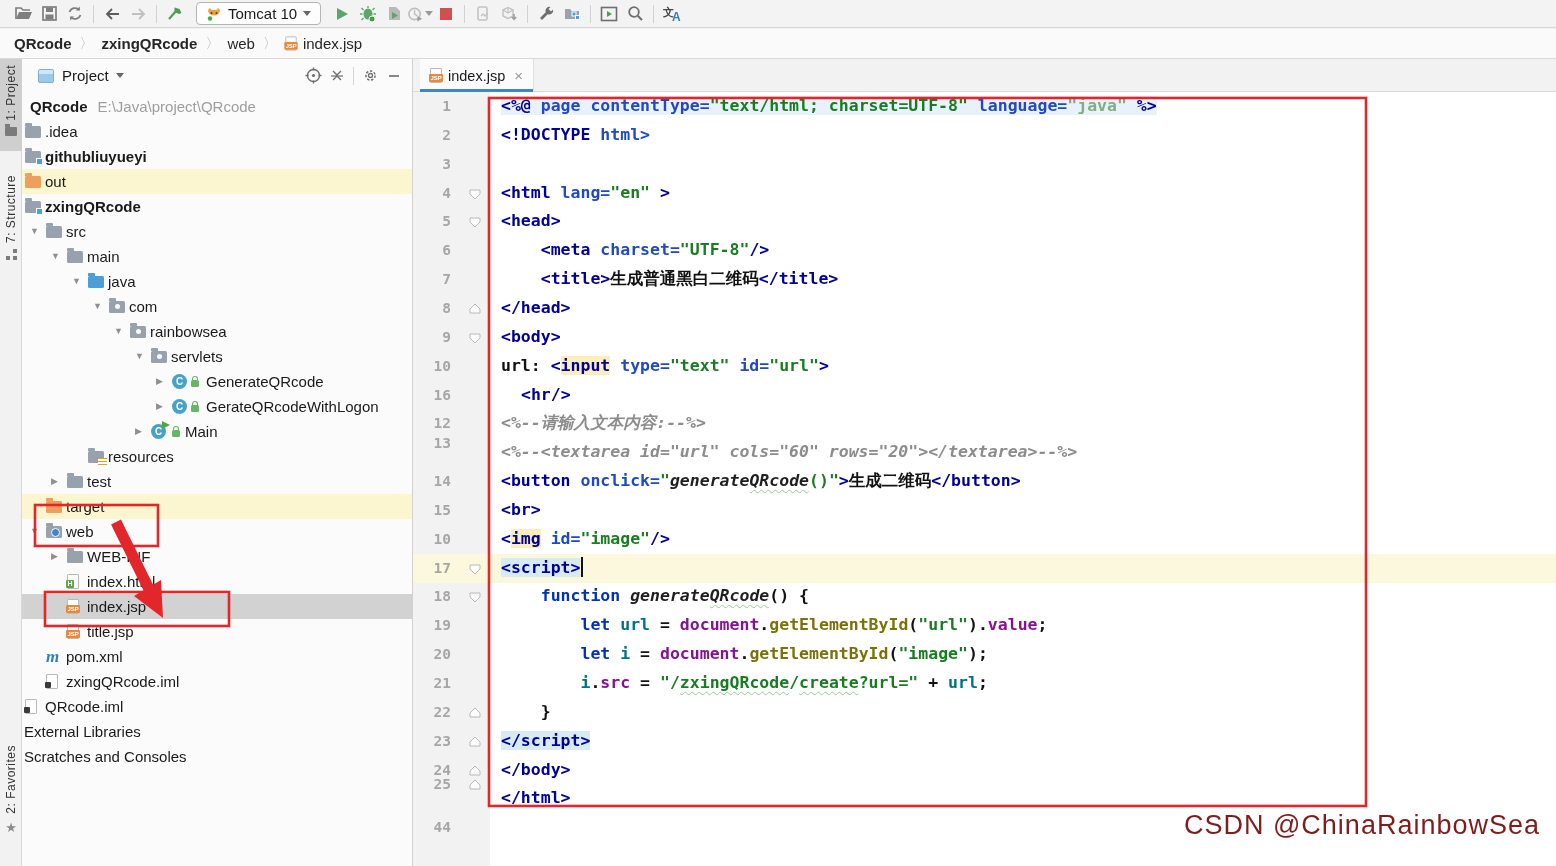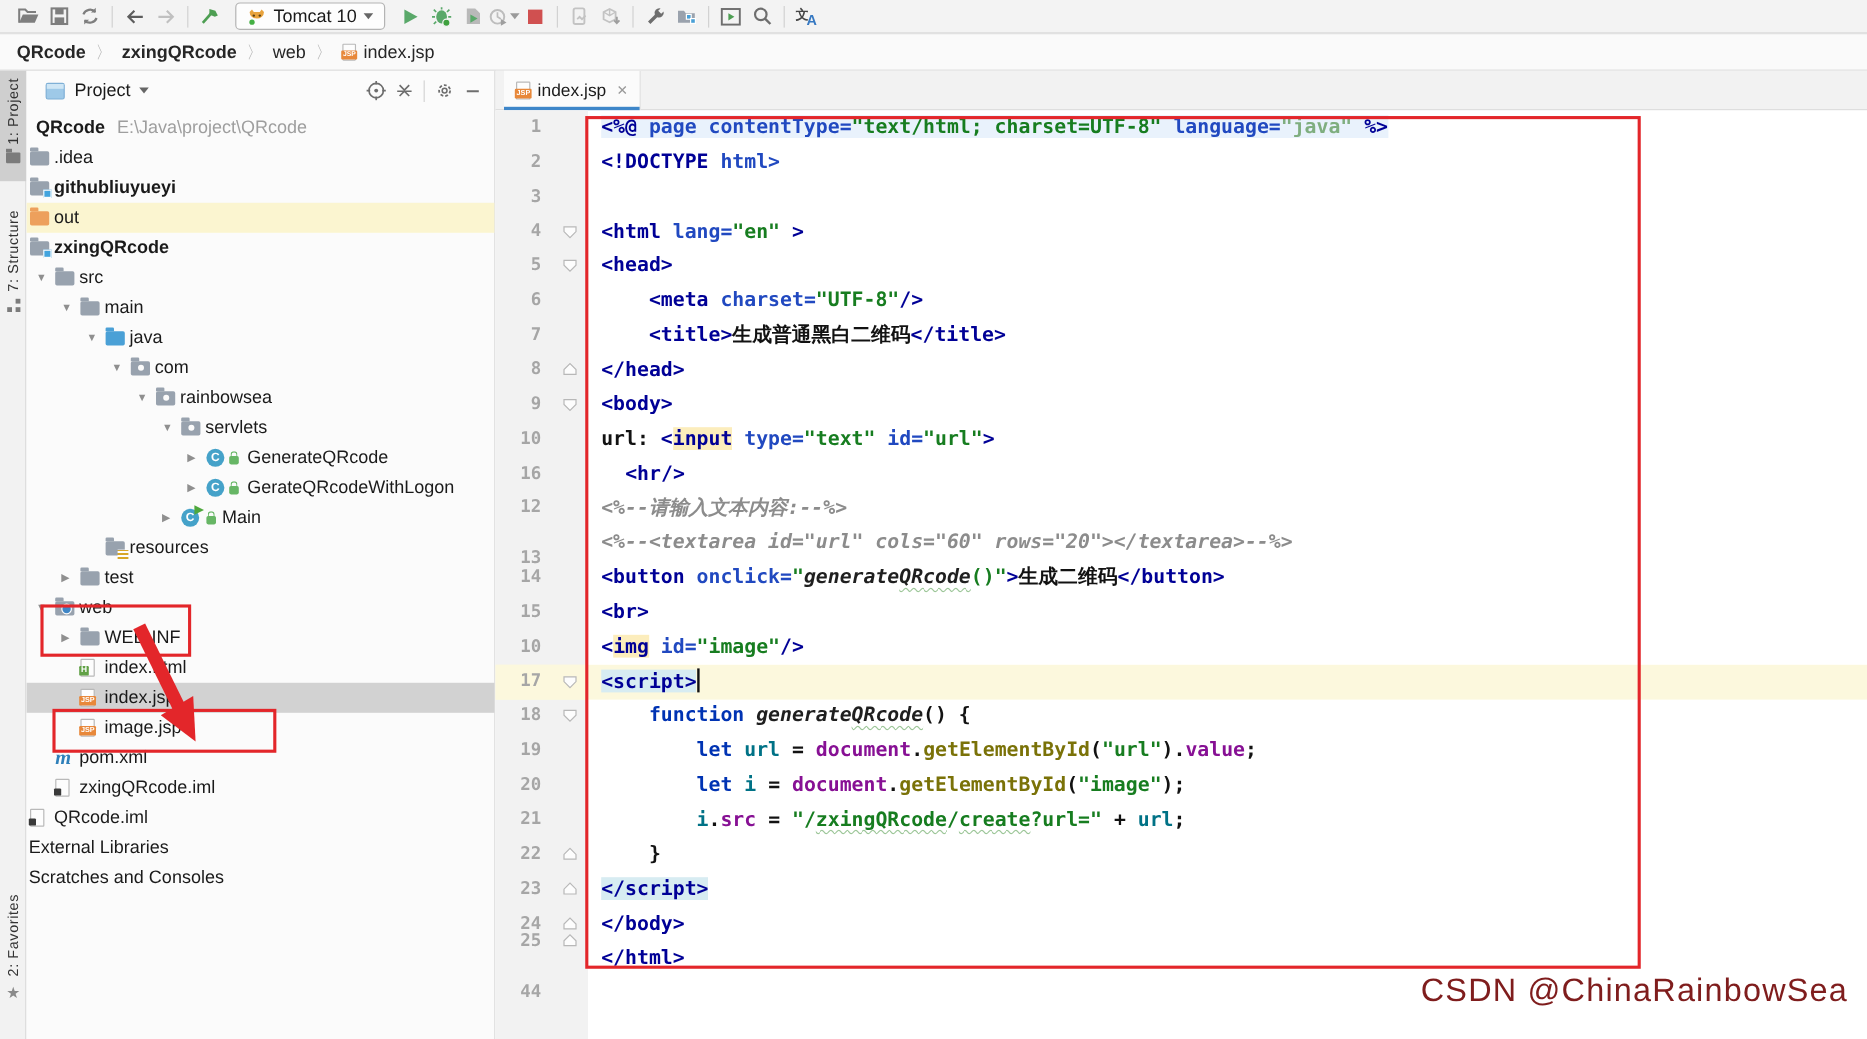--- a/index.html
+++ b/index.html
@@ -413,20 +413,26 @@
         </span>
         <span class="tlabel" style="left: 86px;">resources</span>
       </div>
       <div class="trow">
         <span class="tarrow" style="left: 29px;">▶</span>
         <span class="ticon" style="left: 45px;">
           <span class="tfold"></span>
         </span>
         <span class="tlabel" style="left: 65px;">test</span>
       </div>
+      <div class="trow yellow">
+        <span class="ticon" style="left: 24px;">
+          <span class="tfold or"></span>
+        </span>
+        <span class="tlabel" style="left: 44px;">target</span>
+      </div>
       <div class="trow">
         <span class="tarrow" style="left: 8px;">▼</span>
         <span class="ticon" style="left: 24px;">
           <span class="tfold web"></span>
         </span>
         <span class="tlabel" style="left: 44px;">web</span>
       </div>
       <div class="trow">
         <span class="tarrow" style="left: 29px;">▶</span>
         <span class="ticon" style="left: 45px;">
@@ -449,21 +455,21 @@
           </span>
         </span>
         <span class="tlabel" style="left: 65px;">index.jsp</span>
       </div>
       <div class="trow">
         <span class="ticon" style="left: 45px;">
           <span class="tfile">
             <b class="jsp">JSP</b>
           </span>
         </span>
-        <span class="tlabel" style="left: 65px;">image.jsp</span>
+        <span class="tlabel" style="left: 65px;">title.jsp</span>
       </div>
       <div class="trow">
         <span class="ticon" style="left: 24px;">
           <span class="mvn">m</span>
         </span>
         <span class="tlabel" style="left: 44px;">pom.xml</span>
       </div>
       <div class="trow">
         <span class="ticon" style="left: 24px;">
           <span class="tfile">
@@ -545,21 +551,21 @@
         </div>
         <div class="gut-row" style="top: 259.65px;">
           <span class="gut-num" style="color:#a6a6a6">10</span>
         </div>
         <div class="gut-row" style="top: 288.5px;">
           <span class="gut-num" style="color:#a6a6a6">16</span>
         </div>
         <div class="gut-row" style="top: 317.35px;">
           <span class="gut-num" style="color:#a6a6a6">12</span>
         </div>
-        <div class="gut-row" style="top: 359px;">
+        <div class="gut-row" style="top: 337px;">
           <span class="gut-num" style="color:#a6a6a6">13</span>
         </div>
         <div class="gut-row" style="top: 375.05px;">
           <span class="gut-num" style="color:#a6a6a6">14</span>
         </div>
         <div class="gut-row" style="top: 403.9px;">
           <span class="gut-num" style="color:#a6a6a6">15</span>
         </div>
         <div class="gut-row" style="top: 432.75px;">
           <span class="gut-num" style="color:#a6a6a6">10</span>

